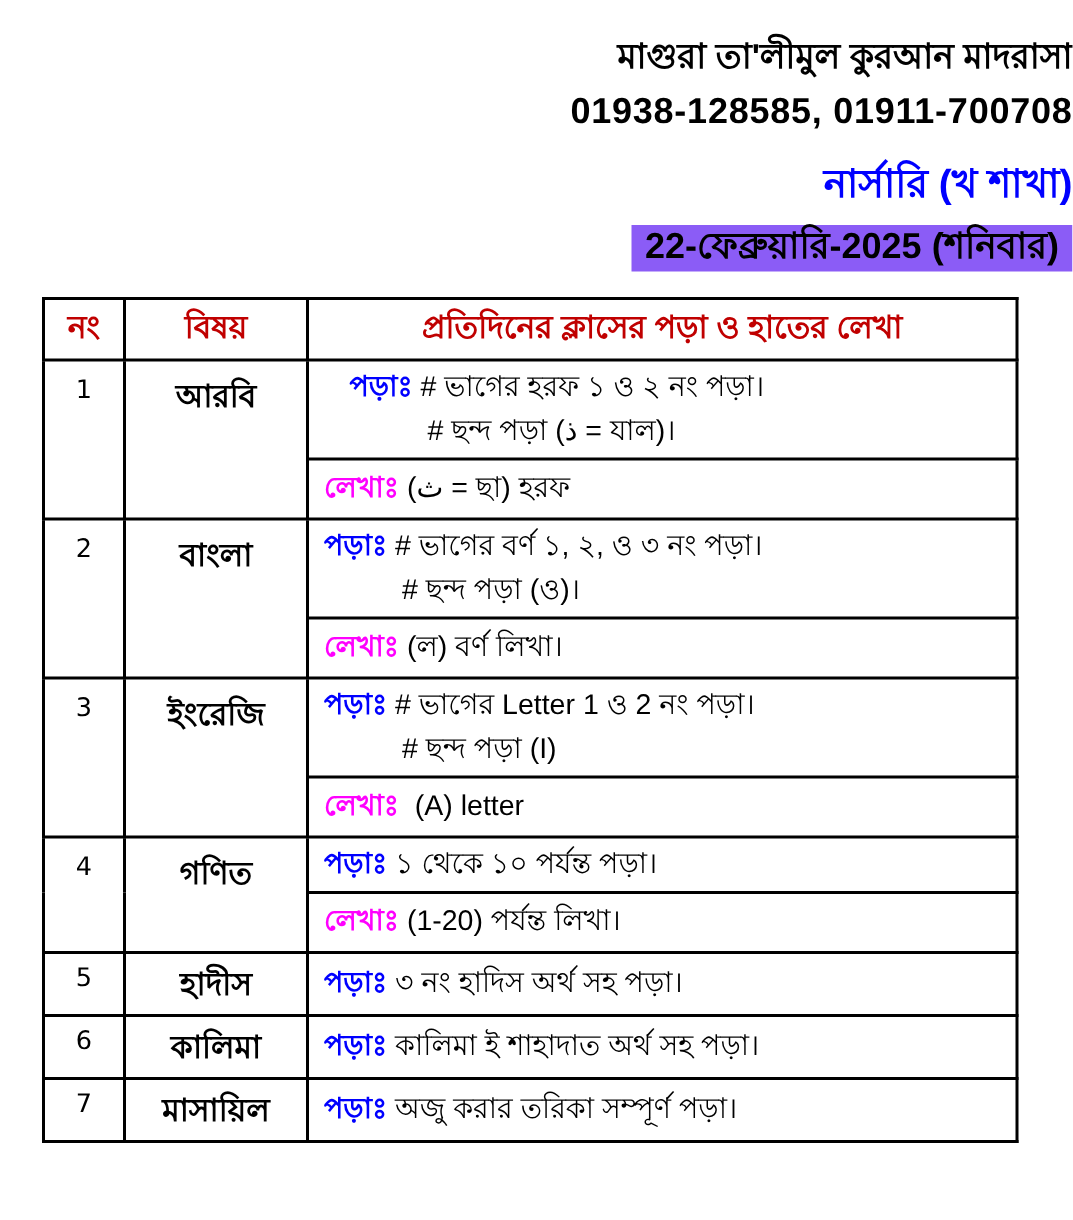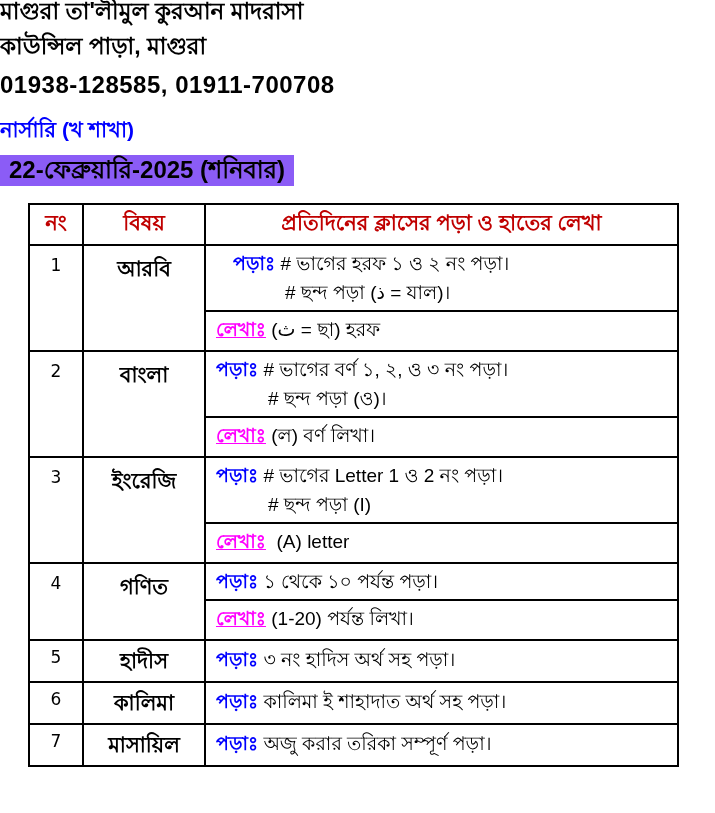--- a/index.html
+++ b/index.html
@@ -6,35 +6,35 @@
   html, body {
     margin: 0; padding: 0;
     width: 715px; height: 813px;
     background: #ffffff;
     font-family: "Liberation Sans", "DejaVu Sans", sans-serif;
     color: #000000;
   }
   .page { width: 715px; height: 813px; overflow: hidden; }
 
   
-  .doc-header { text-align: left; }
+  .doc-header { text-align: right; padding-top: 26px; }
   .school-name {
     font-size: 23px; font-weight: bold; line-height: 1.0;
     margin: 0 0 12px 0;
   }
   .school-address {
     font-size: 23px; font-weight: bold; line-height: 1.0;
     margin: 0 0 13px 0;
   }
   .school-phones {
     font-size: 24px; font-weight: bold; letter-spacing: 0.5px;
     margin: 0 0 20px 0;
   }
   .class-title {
-    font-size: 21px; font-weight: bold; color: #0000ff;
+    font-size: 26px; font-weight: bold; color: #0000ff;
     margin: 0 0 15px 0; line-height: 1.0;
   }
   .date-banner-wrap { margin: 0 0 0 0; }
   .date-banner {
     display: inline-block;
     background: #8b5cf6;
     font-size: 24px; font-weight: bold; color: #000000;
     padding: 3px 9px 4px 9px; line-height: 1.0;
   }
 
@@ -75,38 +75,37 @@
     padding-top: 7px;
   }
   .detail-cell {
     font-size: 19px;
     padding: 3px 8px 3px 10px;
     vertical-align: middle;
   }
   .detail-cell .line { line-height: 29px; }
   .detail-cell .indent { padding-left: 52px; }
   .label-reading { color: #0000ff; font-weight: bold; }
-  .label-writing { color: #ff00ff; font-weight: bold; text-decoration: underline; }
+  .label-writing { color: #ff00ff; font-weight: bold; }
   .writing-cell { border-top-width: 1px; }
   .reading-split { border-bottom-width: 1px; }
   
   .rc1 { height: 59px; padding-left: 27px; } .wc1 { height: 38px; }
   .rc2 { height: 64px; margin-left: 41px; } .wc2 { height: 37px; }
   .rc3 { height: 64px; } .wc3 { height: 38px; }
   .rc4 { height: 33px; } .wc4 { height: 37px; }
   .sr5 { height: 37px; } .sr6 { height: 38px; } .sr7 { height: 40px; }
 </style>
 </head>
 <body>
 
 <div class="page">
 
   <div class="doc-header">
     <div class="school-name">মাগুরা তা'লীমুল কুরআন মাদরাসা</div>
-    <div class="school-address">কাউন্সিল পাড়া, মাগুরা</div>
     <div class="school-phones">01938-128585, 01911-700708</div>
     <div class="class-title">নার্সারি (খ শাখা)</div>
     <div class="date-banner-wrap">
       <span class="date-banner">22-ফেব্রুয়ারি-2025 (শনিবার)</span>
     </div>
   </div>
 
   <table class="lesson-table">
     <colgroup>
         <col class="c-no">

